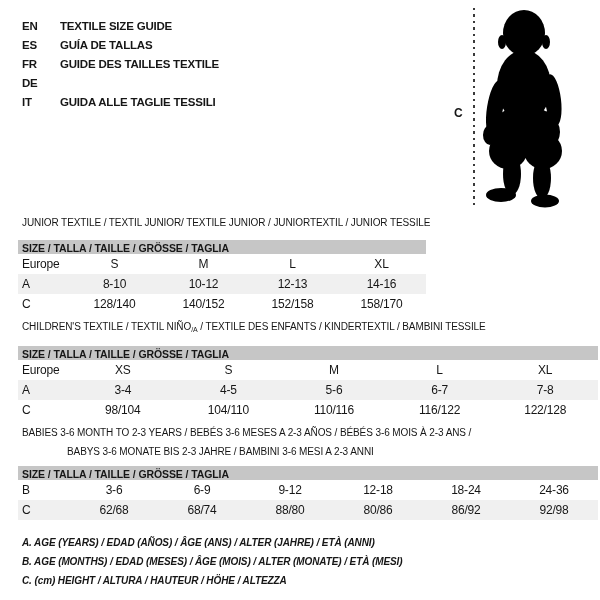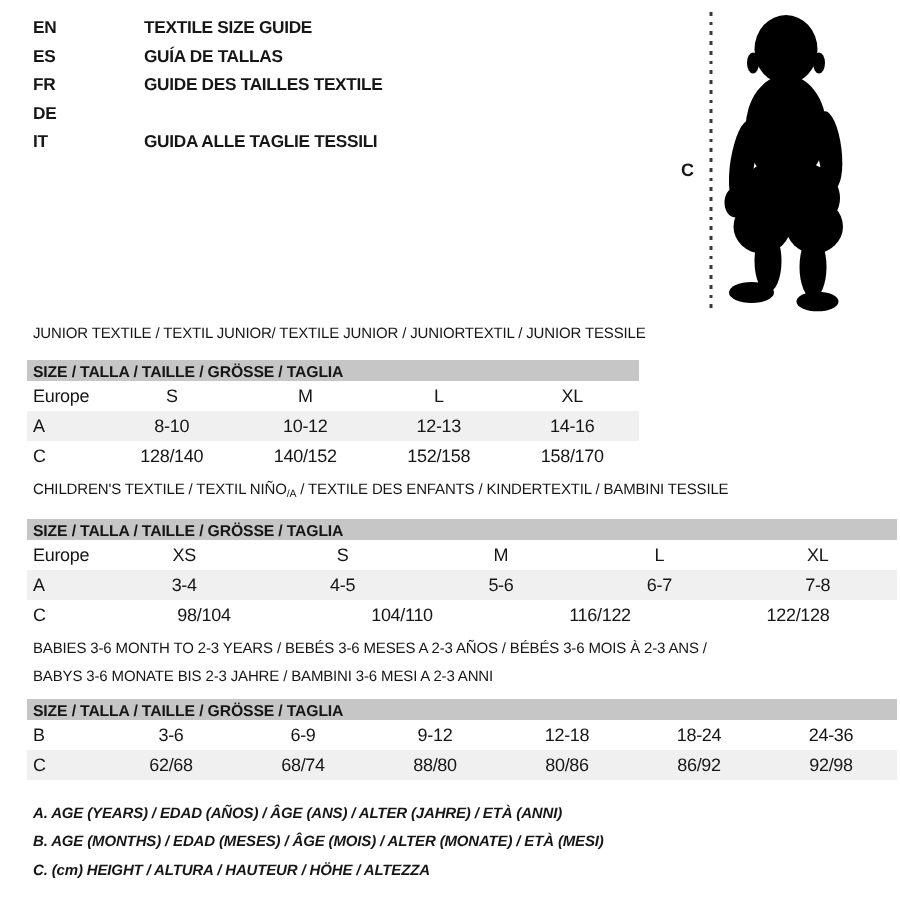--- a/index.html
+++ b/index.html
@@ -1,37 +1,37 @@
 <!DOCTYPE html>
 <html style="--header-bar: #c6c6c6; --row-shaded: #f0f0f0; --text: #161616; --silhouette: #000000;"><head>
 <meta charset="utf-8">
 <style>
   html,body{margin:0;padding:0;background:#fff;}
   .page{position:relative;width:600px;height:600px;background:#fff;overflow:hidden;
         font-family:"Liberation Sans",sans-serif;color:var(--text,#161616);}
 
   
   .lang-block{position:absolute;left:22px;top:13px;}
-  .lang-row{display:flex;height:19px;align-items:flex-start;font-weight:bold;
-            font-size:11.5px;letter-spacing:-0.2px;gap:36px;}
+  .lang-row{display:flex;height:19px;align-items:flex-end;font-weight:bold;
+            font-size:11.5px;letter-spacing:-0.2px;}
   .lang-code{width:38px;}
 
   
   .measure-line{position:absolute;left:473px;top:8px;width:2px;height:200px;
     background:repeating-linear-gradient(to bottom,#3a3a3a 0px,#3a3a3a 2.5px,transparent 2.5px,transparent 6.5px);}
   .measure-label{position:absolute;left:454px;top:106px;font-weight:bold;font-size:12px;}
   .baby-svg{position:absolute;left:482px;top:8px;width:92px;height:200px;}
 
   
   .section-title{position:absolute;left:22px;font-weight:normal;font-size:10px;
                  letter-spacing:-0.1px;white-space:nowrap;}
   .t-junior{top:217px;}
   .t-children{top:321px;}
   .t-babies1{top:427px;}
-  .t-babies2{top:446px;}
+  .t-babies2{top:446px;margin-left:45px;}
   .sub{font-size:7px;vertical-align:-2px;}
 
   
   .size-table{position:absolute;left:18px;}
   .tbl-junior{top:240px;width:408px;}
   .tbl-children{top:346px;width:580px;}
   .tbl-babies{top:466px;width:580px;}
   .bar{height:14px;background:var(--header-bar,#c6c6c6);display:flex;align-items:flex-end;
        padding-left:4px;font-weight:bold;font-size:10.5px;letter-spacing:-0.1px;}
   .trow{display:flex;height:20px;align-items:center;font-size:12px;letter-spacing:-0.2px;}
@@ -141,20 +141,21 @@
       <span class="c">3-4</span>
       <span class="c">4-5</span>
       <span class="c">5-6</span>
       <span class="c">6-7</span>
       <span class="c">7-8</span>
     </div>
     <div class="trow">
       <span class="cl">C</span>
       <span class="c">98/104</span>
       <span class="c">104/110</span>
+      <span class="c">110/116</span>
       <span class="c">116/122</span>
       <span class="c">122/128</span>
     </div>
   </div>
 
   <div class="section-title t-babies1">BABIES 3-6 MONTH TO 2-3 YEARS / BEBÉS 3-6 MESES A 2-3 AÑOS / BÉBÉS 3-6 MOIS À 2-3 ANS /</div>
   <div class="section-title t-babies2">BABYS 3-6 MONATE BIS 2-3 JAHRE / BAMBINI 3-6 MESI A 2-3 ANNI</div>
   <div class="size-table tbl-babies">
     <div class="bar">
       <span>SIZE / TALLA / TAILLE / GRÖSSE / TAGLIA</span>

